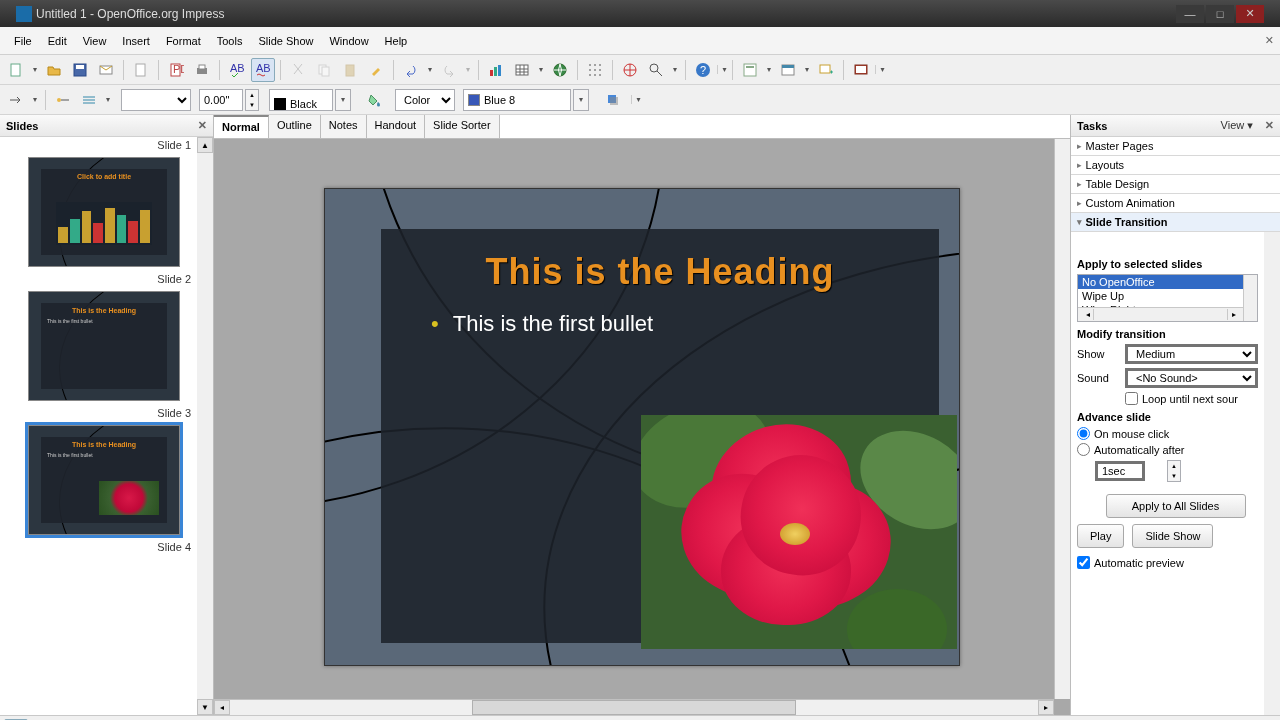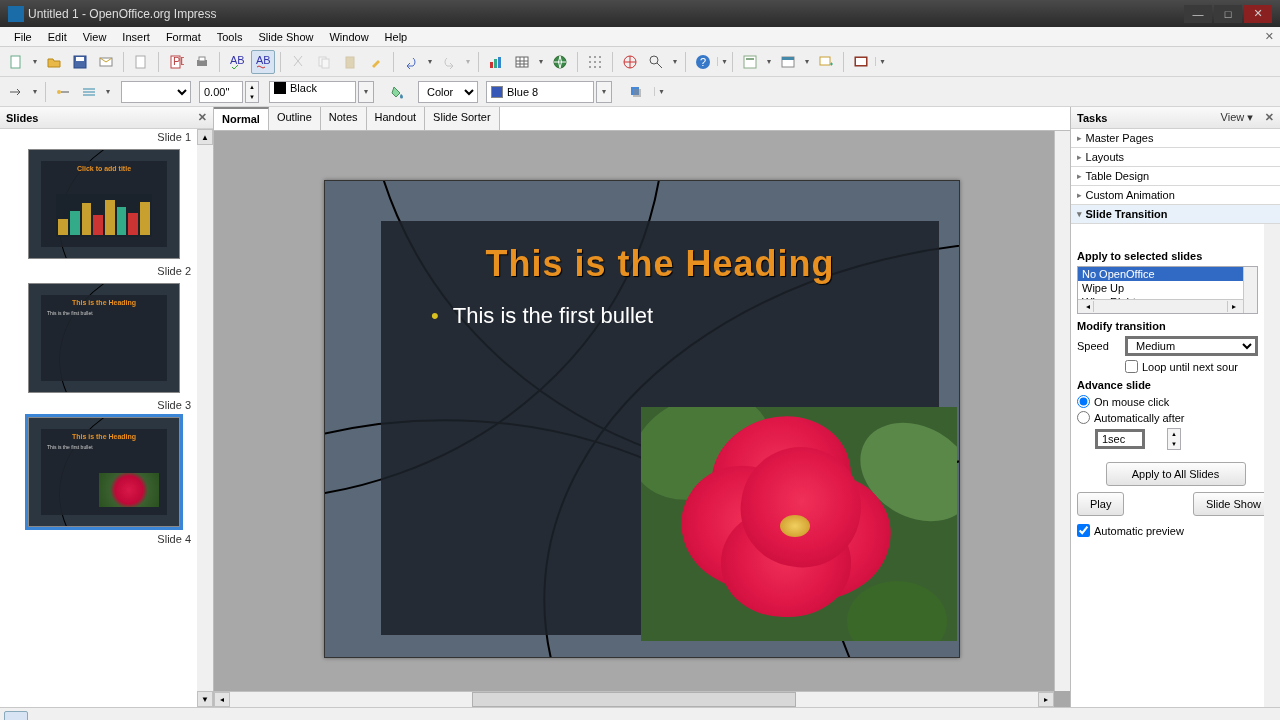--- a/index.html
+++ b/index.html
@@ -1,25 +1,25 @@
 <!DOCTYPE html>
 <html><head>
 <meta charset="utf-8">
 <style>
 * { margin: 0; padding: 0; box-sizing: border-box; font-family: "Segoe UI", Tahoma, sans-serif; font-size: 11px; }
 body { width: 1280px; height: 720px; background: #f0f0f0; overflow: hidden; }
 
-.titlebar { height: 27px; background: linear-gradient(#4a4a4a, #2a2a2a); display: flex; align-items: center; color: #fff; padding: 0 8px; }
+.titlebar { height: 27px; background: linear-gradient(#4a4a4a, #2a2a2a); display: flex; align-items: center; color: #fff; padding: 0 16px; }
 .titlebar .icon { width: 16px; height: 16px; background: #1a6ca8; margin-right: 4px; }
 .titlebar .title { flex: 1; color: #ddd; font-size: 12px; }
 .winbtns { display: flex; gap: 2px; }
 .winbtn { width: 28px; height: 18px; background: #3a3a3a; display: flex; align-items: center; justify-content: center; color: #ccc; }
 .winbtn.close { background: #8b2020; }
 
-.menubar { height: 20px; background: #f4f4f4; border-bottom: 1px solid #d0d0d0; display: flex; align-items: center; padding: 0 6px; position: relative; }
+.menubar { height: 28px; background: #f4f4f4; border-bottom: 1px solid #d0d0d0; display: flex; align-items: center; padding: 0 6px; position: relative; }
 .menubar span { padding: 4px 8px; cursor: default; }
 .menubar .mclose { position: absolute; right: 6px; color: #666; }
 
 .toolbar { height: 30px; background: #f0f0f0; border-bottom: 1px solid #d4d4d4; display: flex; align-items: center; padding: 0 4px; gap: 2px; }
 .tbtn { width: 24px; height: 24px; display: flex; align-items: center; justify-content: center; border: 1px solid transparent; border-radius: 2px; }
 .tsep { width: 1px; height: 20px; background: #c8c8c8; margin: 0 3px; }
 .tdrop { width: 10px; display: flex; align-items: center; justify-content: center; color: #555; font-size: 8px; }
 .tinput { height: 22px; border: 1px solid #abadb3; background: #fff; padding: 0 4px; }
 .colorswatch { width: 12px; height: 12px; display: inline-block; margin-right: 4px; }
 .spinbtns { display: flex; flex-direction: column; width: 14px; height: 22px; border: 1px solid #abadb3; }
@@ -323,21 +323,21 @@
   <div class="tdrop">▾</div>
   <div style="width:4px"></div>
   <select class="tinput" style="width:70px"><option></option></select>
   <div style="width:4px"></div>
   <input class="tinput" style="width: 44px;" value="0.00&quot;">
   <div class="spinbtns">
       <div>▲</div>
       <div>▼</div>
     </div>
   <div style="width:6px"></div>
-  <div class="tinput" style="width:87px;display:flex;align-items:flex-start">
+  <div class="tinput" style="width:64px;display:flex;align-items:flex-end">
       <span class="colorswatch" style="background:#000"></span>
       <span>Black</span>
     </div>
   <div class="tdrop" style="border:1px solid #abadb3;height:22px;width:16px;background:#f4f4f4">▾</div>
   <div style="width:8px"></div>
   <div class="tbtn">
       <svg class="ico" viewBox="0 0 16 16">
         <path d="M4 3l6 6-4 4-4-4z" fill="#8ad8a0" stroke="#4a9060"></path>
         <path d="M11 10q2 1 2 3a1.5 1.5 0 0 1-3 0q0-2 1-3" fill="#48a"></path>
       </svg>
@@ -488,22 +488,26 @@
         <div>Wipe Right</div>
         <div class="tscroll"></div>
         <div class="thscroll">
             <div style="width:12px;border-right:1px solid #c8c8c8;text-align:center;font-size:8px">◂</div>
             <div style="flex:1"></div>
             <div style="width:12px;border-left:1px solid #c8c8c8;text-align:center;font-size:8px">▸</div>
           </div>
       </div>
       <div class="subhdr">Modify transition</div>
       <div class="formrow">
-        <label>Speed</label>
+        <label>Show</label>
         <select><option>Medium</option></select>
+      </div>
+      <div class="formrow">
+        <label>Sound</label>
+        <select><option>&lt;No Sound&gt;</option></select>
       </div>
       <div class="chk" style="margin-left:48px">
         <input type="checkbox" style="">
         <span>Loop until next sour</span>
       </div>
       <div class="subhdr">Advance slide</div>
       <div class="chk">
         <input type="radio" checked="" style="">
         <span>On mouse click</span>
       </div>
@@ -514,21 +518,21 @@
       <div class="formrow" style="margin-left:18px">
         <input style="width: 50px; flex: 0 1 0%;" value="1sec">
         <div class="spinbtns">
             <div>▲</div>
             <div>▼</div>
           </div>
       </div>
       <div class="btnrow" style="justify-content:center;margin-top:12px">
         <button class="btn" style="width:140px">Apply to All Slides</button>
       </div>
-      <div class="btnrow" style="justify-content:space-between">
+      <div class="btnrow" style="justify-content:flex-start">
         <button class="btn">Play</button>
         <button class="btn">Slide Show</button>
       </div>
       <div class="chk" style="margin-top:8px">
         <input type="checkbox" checked="" style="">
         <span>Automatic preview</span>
       </div>
       <div class="vscroll2"></div>
     </div>
   </div>

